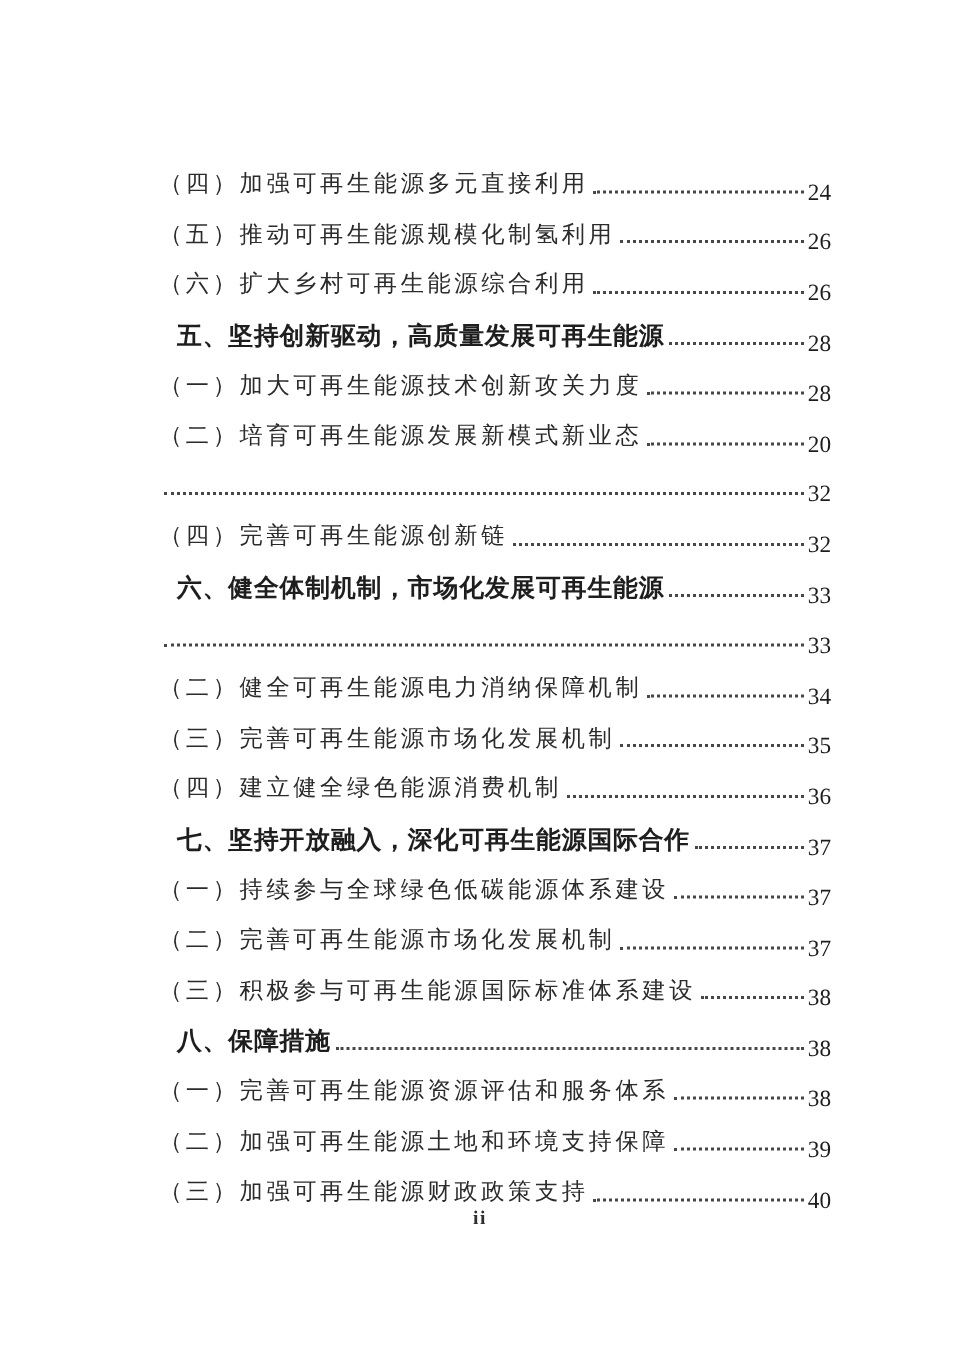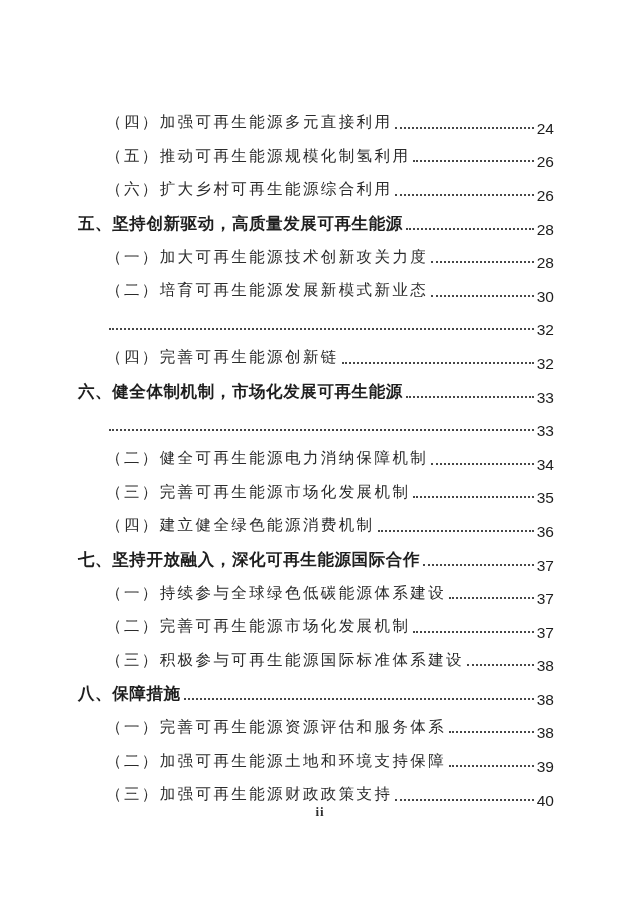--- a/index.html
+++ b/index.html
@@ -29,20 +29,21 @@
   }
   .toc-row.sub {
     padding-left: 28px;
   }
   .toc-row.chapter .toc-label {
     font-family: Liberation Mono, monospace;
     font-weight: 700;
     font-size: 16.5px;
     color: #1e1e1e;
     letter-spacing: 0.6px;
+    margin-left: 40px;
   }
   .toc-row.sub .toc-label {
     font-family: "Liberation Serif", serif;
     font-size: 15.5px;
     color: #2b2b2b;
     letter-spacing: 2.4px;
   }
   .toc-label {
     flex: 0 0 auto;
   }
@@ -50,21 +51,21 @@
     flex: 1 1 auto;
     min-width: 8px;
     height: 0;
     border-bottom: 2px dotted #474747;
     margin: 0 3px;
     position: relative;
     top: 5px;
   }
   .toc-page {
     flex: 0 0 auto;
-    font-family: Liberation Sans, sans-serif;
+    font-family: Liberation Serif, serif;
     font-size: 15.5px;
     color: #1d1d1d;
     margin-top: 12px;
   }
   .footer {
     position: absolute;
     top: 804px;
     left: 0;
     width: 100%;
     text-align: center;
@@ -101,21 +102,21 @@
     <span class="toc-page">28</span>
   </div>
       <div class="toc-row sub">
     <span class="toc-label">（一）加大可再生能源技术创新攻关力度</span>
     <span class="toc-leader"></span>
     <span class="toc-page">28</span>
   </div>
       <div class="toc-row sub">
     <span class="toc-label">（二）培育可再生能源发展新模式新业态</span>
     <span class="toc-leader"></span>
-    <span class="toc-page">30</span>
+    <span class="toc-page">20</span>
   </div>
       <div class="toc-row sub">
     <span class="toc-leader"></span>
     <span class="toc-page">32</span>
   </div>
       <div class="toc-row sub">
     <span class="toc-label">（四）完善可再生能源创新链</span>
     <span class="toc-leader"></span>
     <span class="toc-page">32</span>
   </div>

